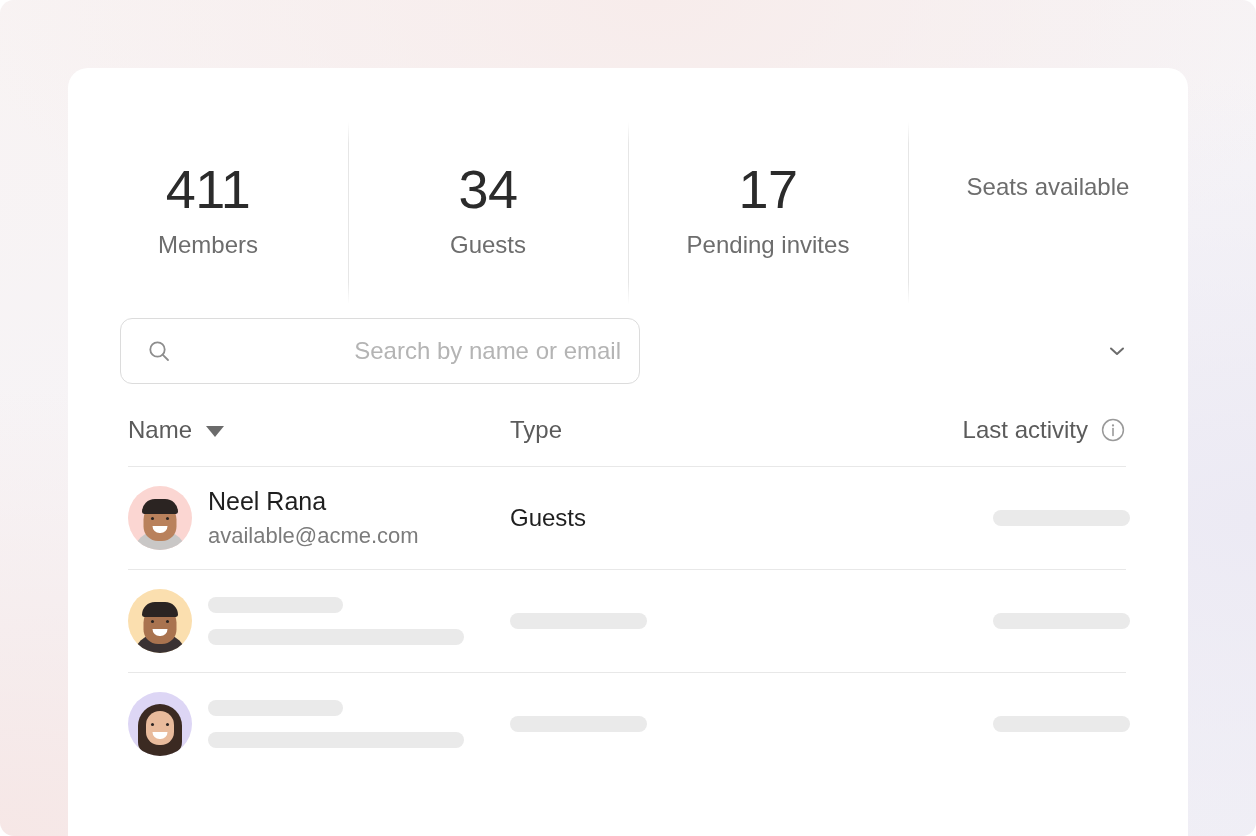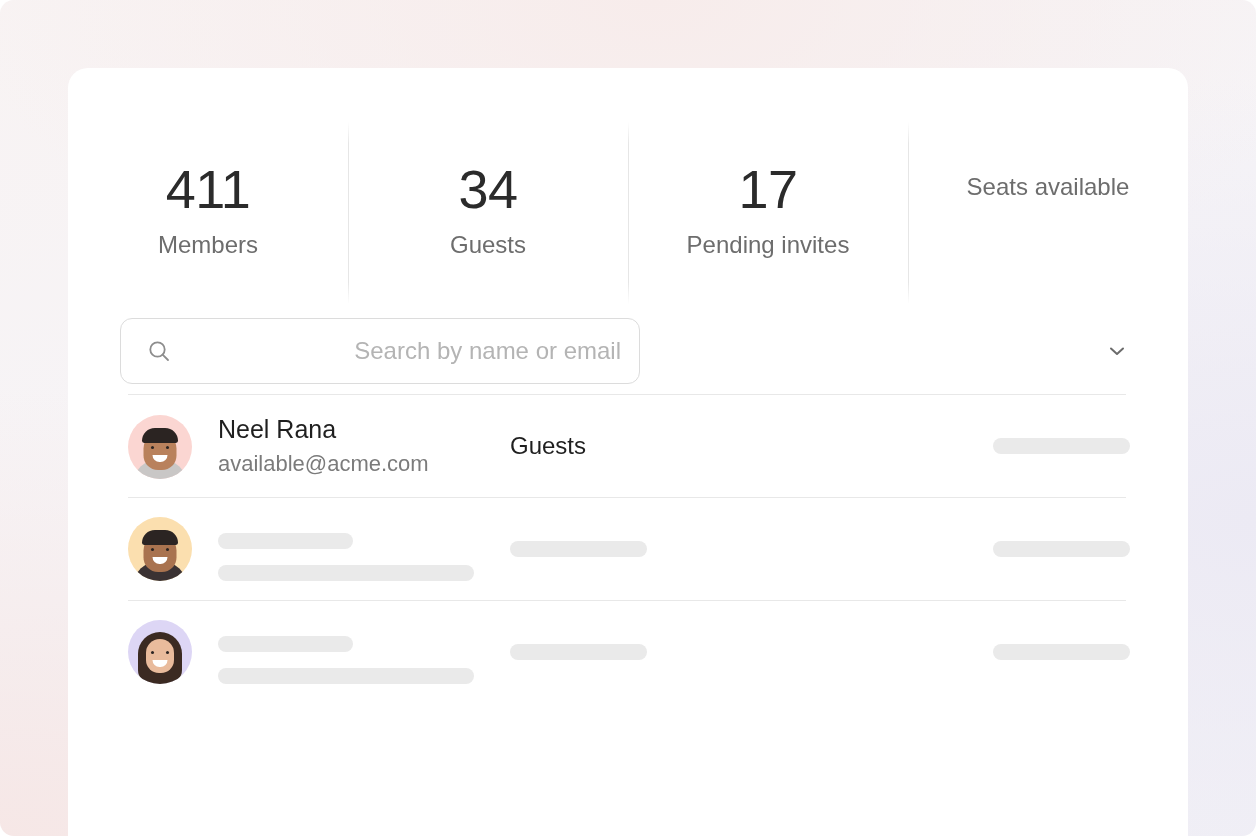--- a/index.html
+++ b/index.html
@@ -197,22 +197,22 @@
   .row {
     display: flex;
     align-items: center;
     height: 102px;
     padding-left: 60px;
   }
 
   .cell-name {
     width: 382px;
     display: flex;
-    align-items: flex-end;
-    gap: 26px;
+    align-items: center;
+    gap: 16px;
   }
 
   .avatar {
     width: 64px;
     height: 64px;
     border-radius: 50%;
     flex: 0 0 64px;
     overflow: hidden;
     position: relative;
   }
@@ -371,20 +371,39 @@
         <span class="chevron">
           <svg width="22" height="22" viewBox="0 0 22 22" fill="none">
             <path d="M5 8.5 L11 14 L17 8.5" stroke="#6b6b6b" stroke-width="2" stroke-linecap="round" stroke-linejoin="round"></path>
           </svg>
         </span>
       </div>
     </div>
 
     <div class="table">
 
+      <div class="table-head">
+        <div class="th th-name">
+          <span>Name</span>
+          <span class="sort-caret"></span>
+        </div>
+        <div class="th th-type">
+          <span>Type</span>
+        </div>
+        <div class="th th-last">
+          <span>Last activity</span>
+          <span class="info-icon">
+            <svg width="26" height="26" viewBox="0 0 26 26" fill="none">
+              <circle cx="13" cy="13" r="10.4" stroke="#9a9a9a" stroke-width="1.5"></circle>
+              <circle cx="13" cy="8.4" r="1.15" fill="#9a9a9a"></circle>
+              <path d="M13 11.6 V18.4" stroke="#9a9a9a" stroke-width="1.6" stroke-linecap="round"></path>
+            </svg>
+          </span>
+        </div>
+      </div>
 
       <div class="divider"></div>
 
       <div class="row">
         <div class="cell-name">
           <div class="avatar">
             <div class="av-bg av-pink"></div>
             <div class="av-body body-grey"></div>
             <div class="av-head skin-tan"></div>
             <div class="av-hair hair-short"></div>

